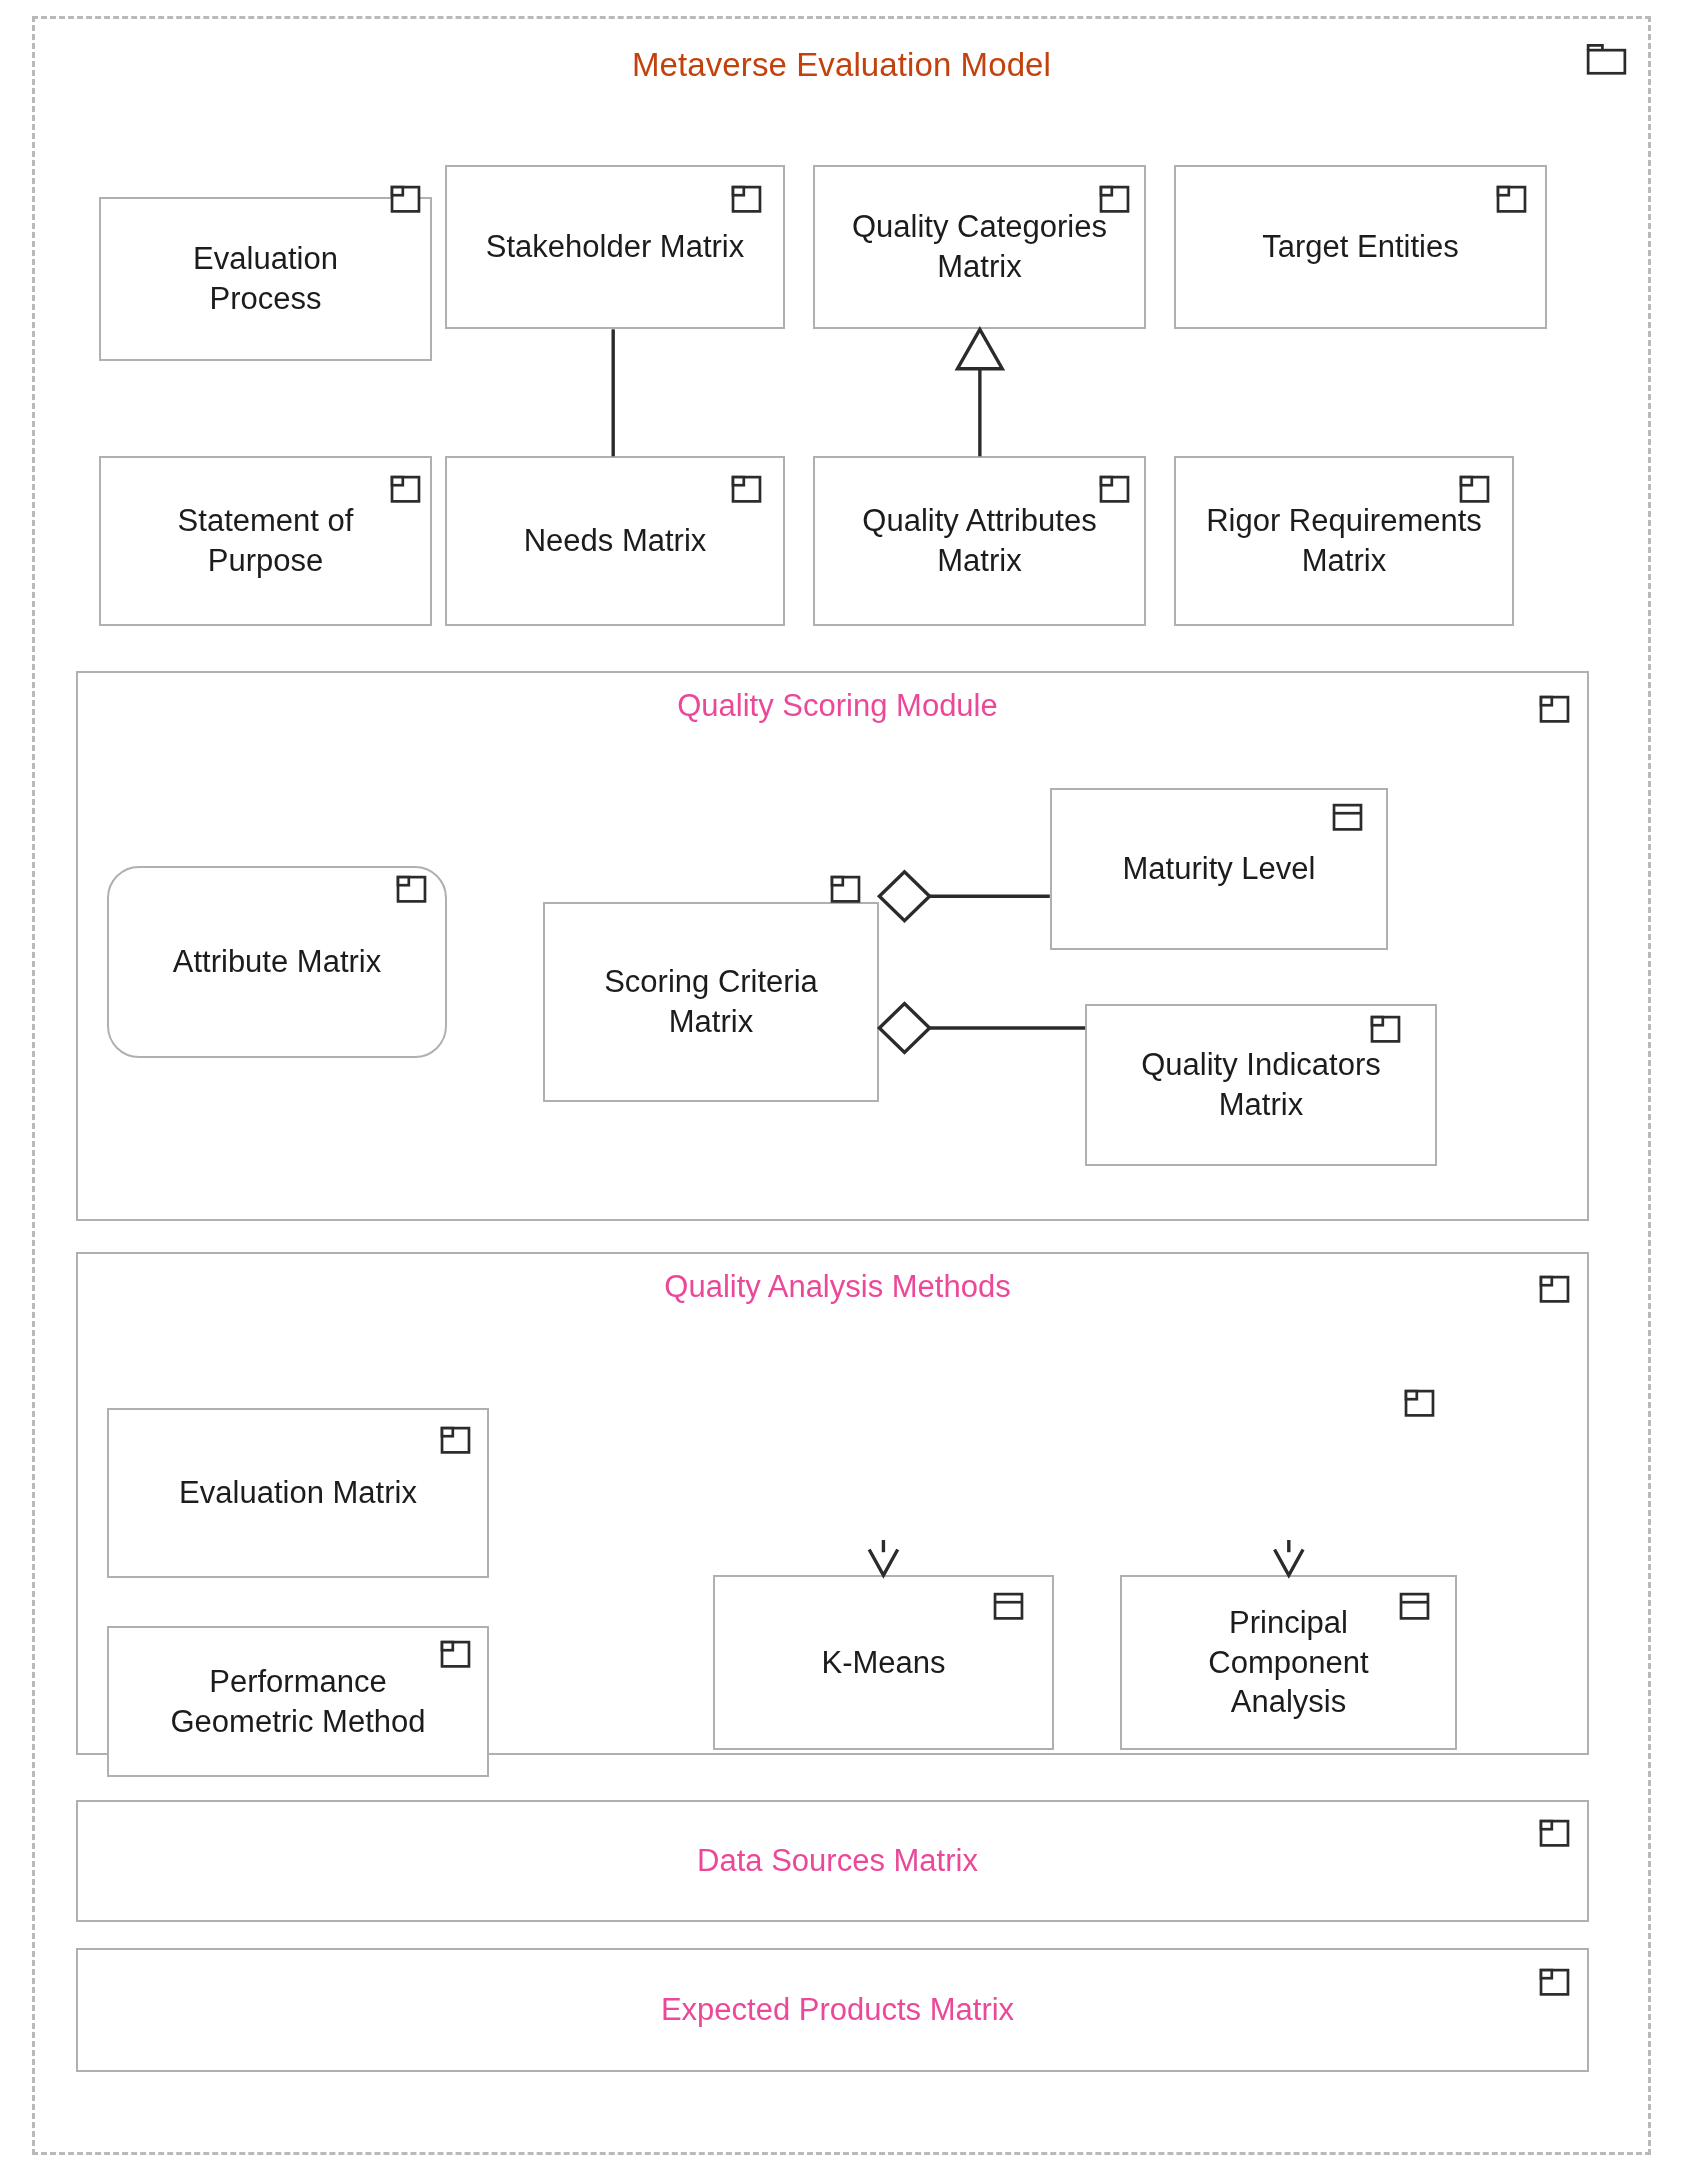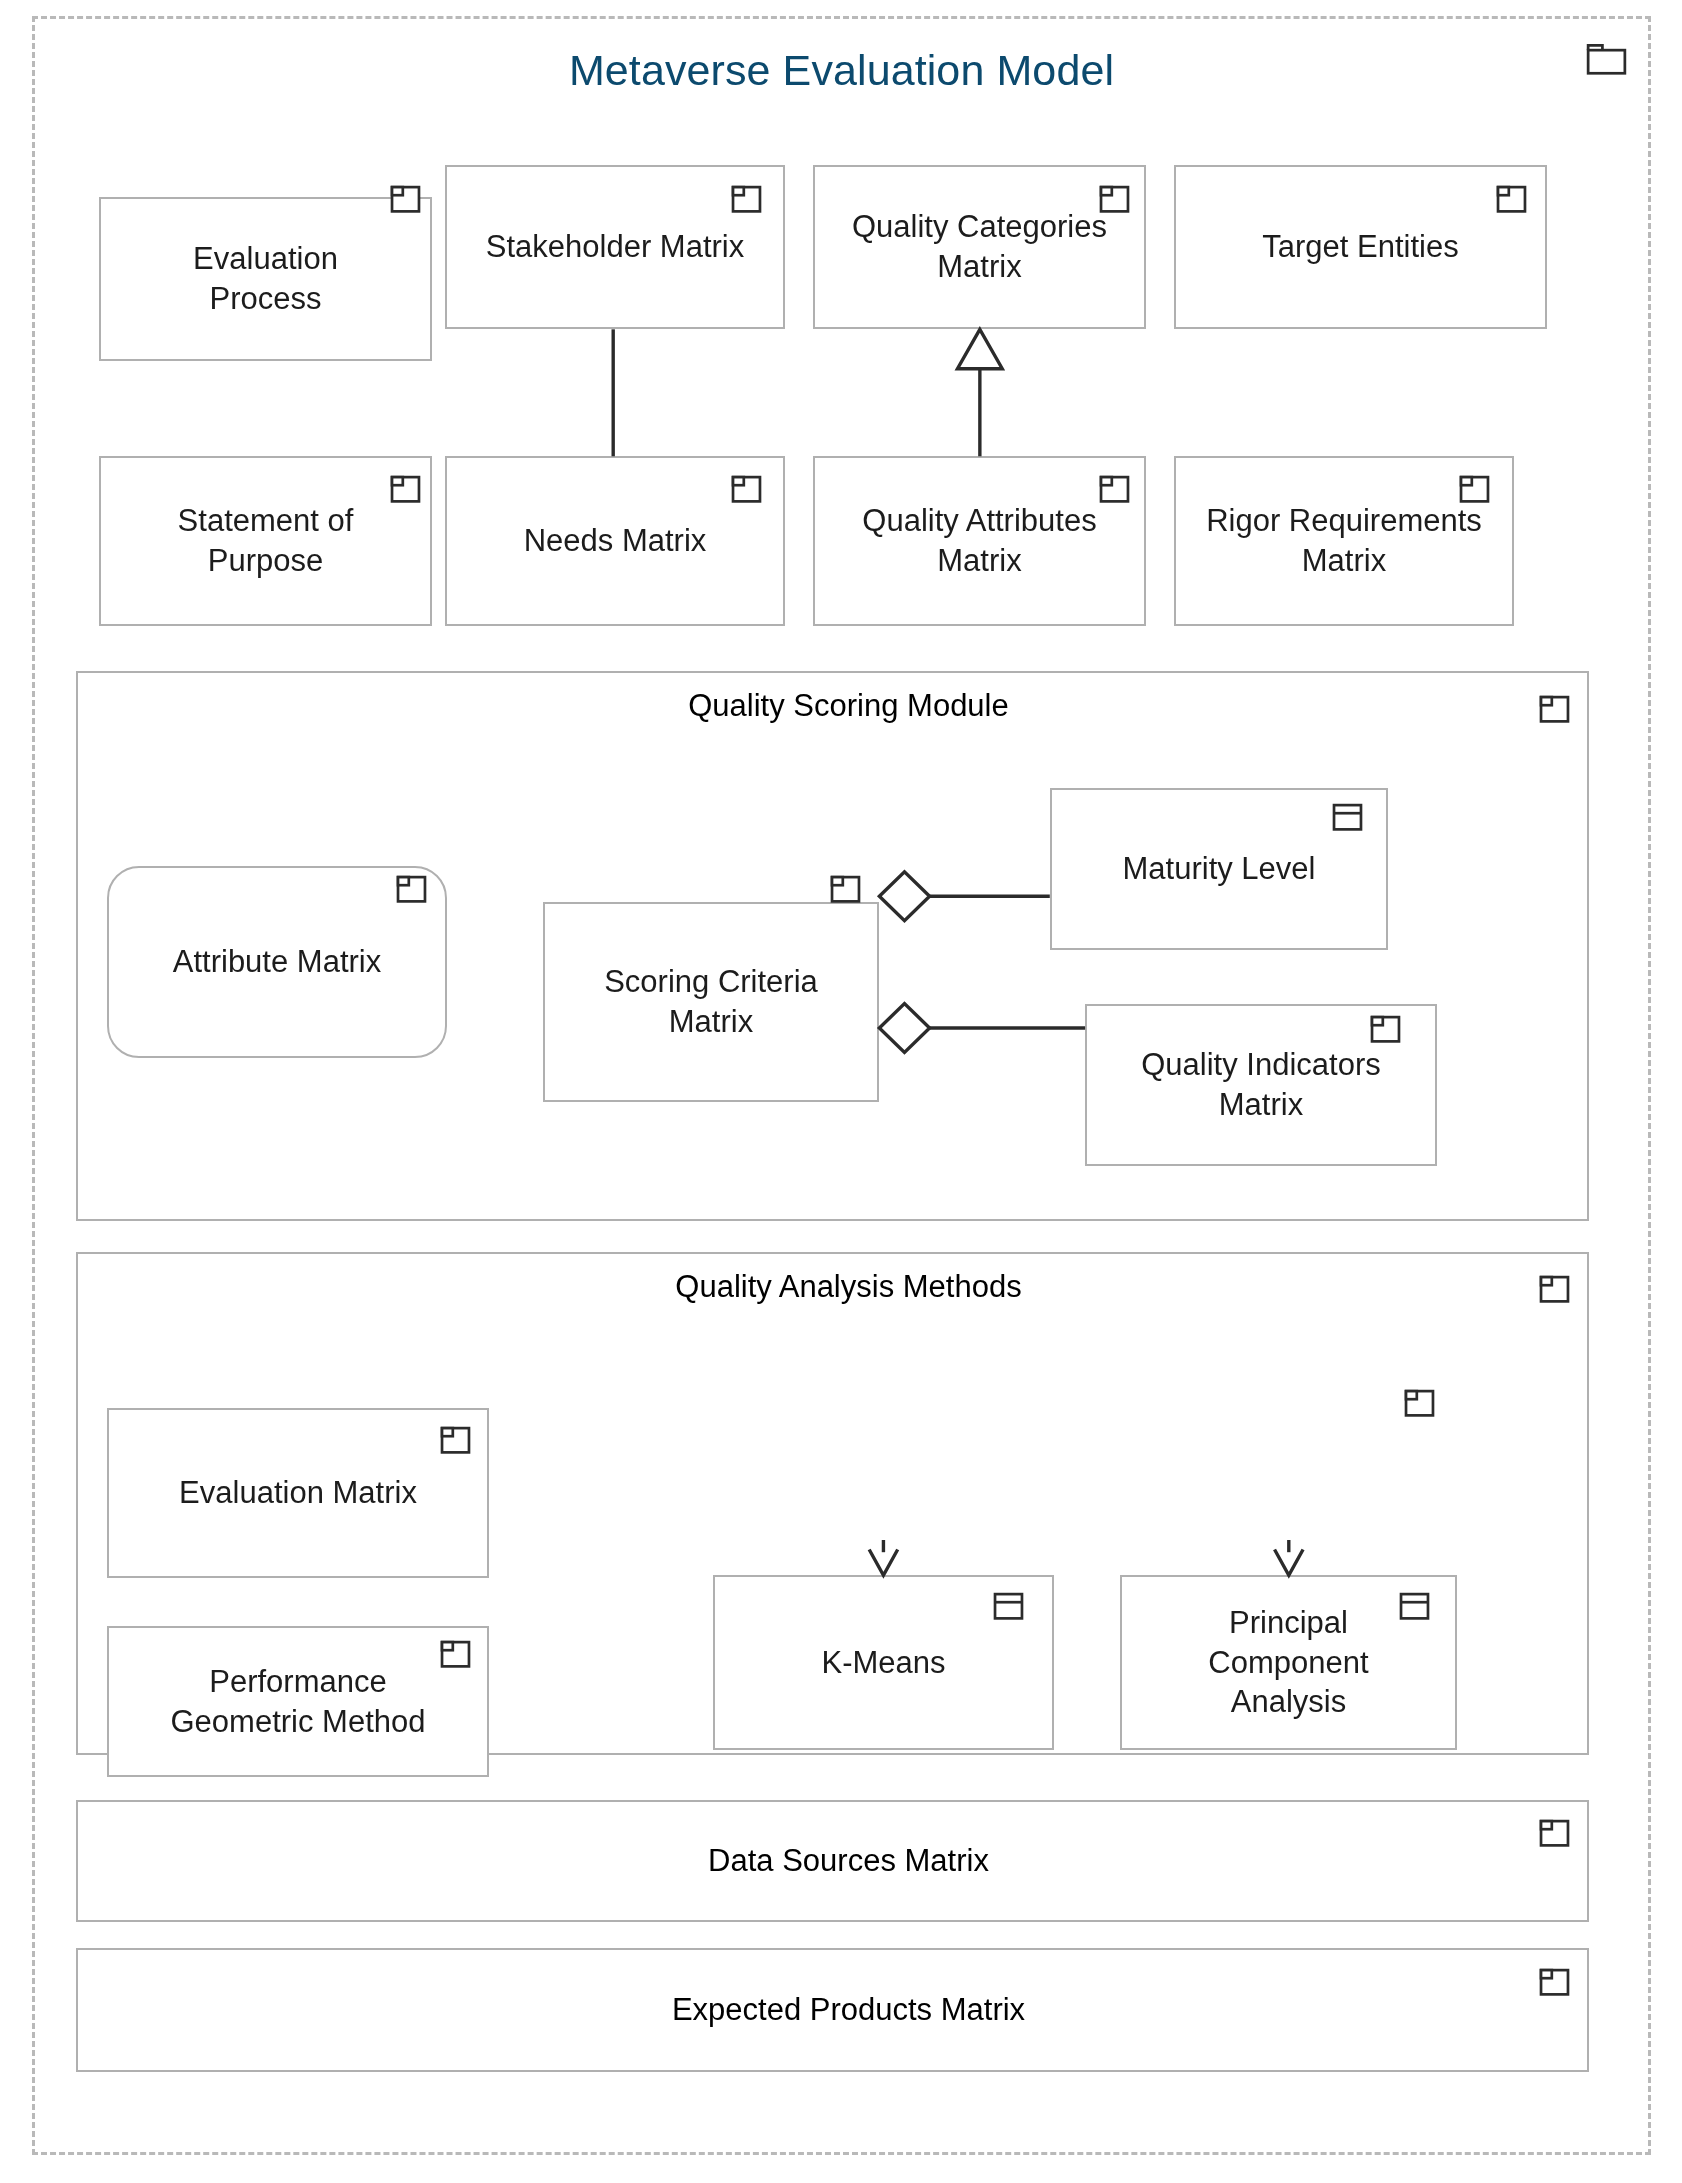--- a/index.html
+++ b/index.html
@@ -30,22 +30,22 @@
     border: 3.4px dashed #b9b9b9;
     box-sizing: border-box;
     background: #ffffff;
   }
   .outer-title {
     position: absolute;
     left: 0;
     top: 27px;
     width: 100%;
     text-align: center;
-    font-size: 43px;
-    color: #0c4a6e;
+    font-size: 33px;
+    color: #c2410c;
     letter-spacing: 0.1px;
   }
 
   
   .node {
     position: absolute;
     box-sizing: border-box;
     border: 2px solid #b0b0b0;
     background: #ffffff;
     display: flex;
@@ -65,26 +65,26 @@
 
   
   .module {
     position: absolute;
     box-sizing: border-box;
     border: 2px solid #b0b0b0;
     background: #ffffff;
   }
   .module > .module-title {
     position: absolute;
-    left: 16px;
+    left: 5px;
     top: 15px;
     width: 100%;
     text-align: center;
     font-size: 31px;
-    color: #000000;
+    color: #ec4899;
   }
   
   .module.flat > .module-title {
     top: 50%;
     transform: translateY(-50%);
   }
 
   
   .icon {
     position: absolute;

